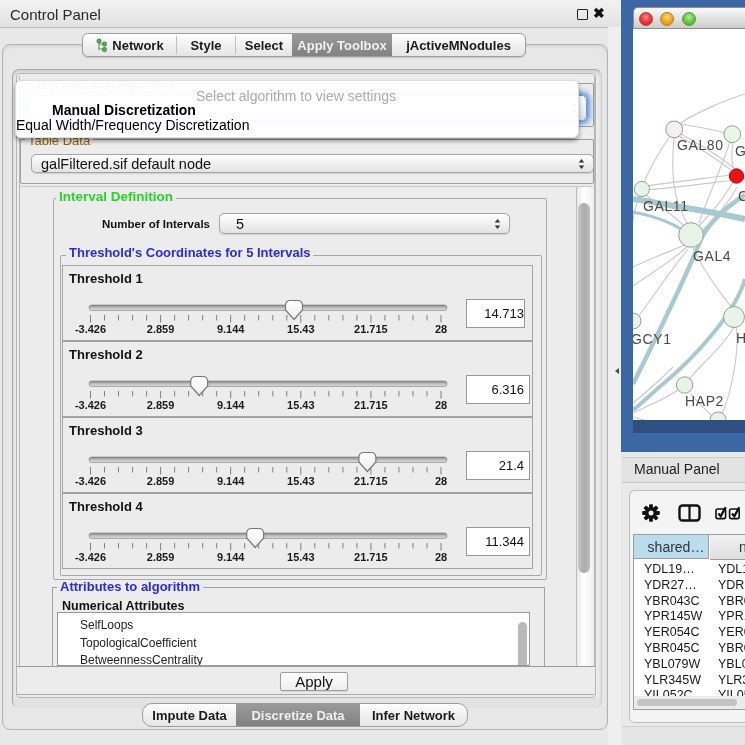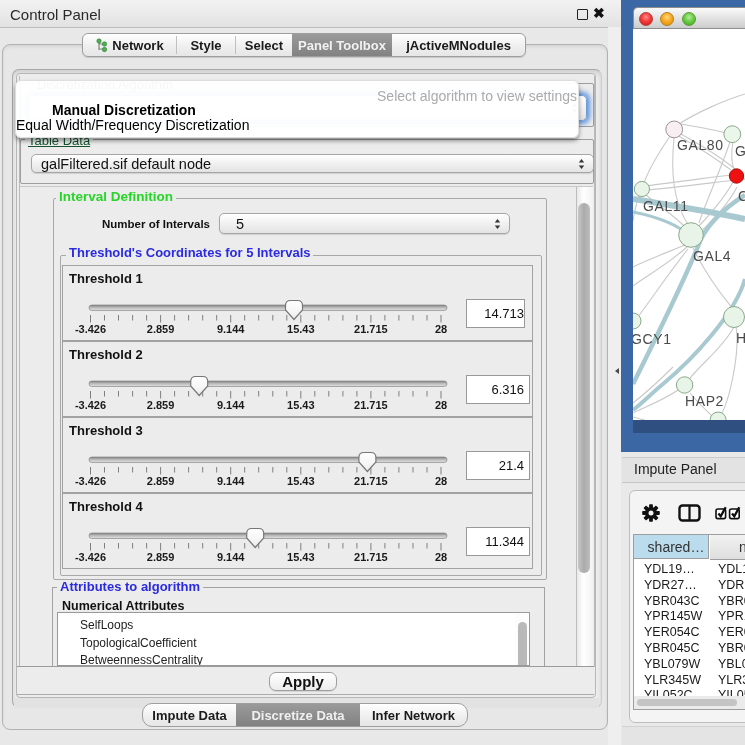--- a/index.html
+++ b/index.html
@@ -47,35 +47,35 @@
     <svg width="13" height="15" viewBox="0 0 13 15" style="margin-right:4px;">
       <path d="M4 3 L4 12 M4 6 L9 6 M4 11 L9 11" stroke="#7a8a7a" stroke-width="1.2" fill="none"></path>
       <circle cx="4" cy="3" r="2.2" fill="#4caf50" stroke="#2e7d32" stroke-width="0.6"></circle>
       <circle cx="9.5" cy="6" r="2.2" fill="#4caf50" stroke="#2e7d32" stroke-width="0.6"></circle>
       <circle cx="9.5" cy="11.5" r="2.2" fill="#4caf50" stroke="#2e7d32" stroke-width="0.6"></circle>
     </svg>Network</div>
   <div class="abs" style="left:93px;top:2px;width:1px;height:18px;background:#c0c0c0;"></div>
   <div class="seg" style="left:94px;width:58px;">Style</div>
   <div class="abs" style="left:152px;top:2px;width:1px;height:18px;background:#c0c0c0;"></div>
   <div class="seg" style="left:153px;width:56px;">Select</div>
-  <div class="seg" style="left:209px;width:100px;background:linear-gradient(#9a9a9a,#828282);color:#f2f2f2;">Panel Toolbox</div>
+  <div class="seg" style="left:209px;width:100px;background:linear-gradient(#9a9a9a,#828282);color:#f2f2f2;">Apply Toolbox</div>
   <div class="seg" style="left:309px;width:133px;">jActiveMNodules</div>
 </div>
 
 <div class="grpbox" style="left:20px;top:83px;width:572px;height:42px;"></div>
 <div class="grptitle" style="left:34px;top:78px;font-size:13px;color:#333;">Discretization Algorithm</div>
 <div class="combo" style="left:28px;top:95px;width:557px;height:24px;box-shadow:0 0 5px 2.5px rgba(80,140,220,0.9);border-color:#6b9fd8;">
   <svg class="spin" viewBox="0 0 9 14">
       <path d="M4.5 0.5 L8 5 L1 5 Z" fill="#333"></path>
       <path d="M4.5 13.5 L8 9 L1 9 Z" fill="#333"></path>
     </svg>
 </div>
 
 <div class="grpbox" style="left:20px;top:139px;width:572px;height:43px;"></div>
-<div class="grptitle" style="left:25px;top:134px;font-size:13px;color:#14532d;text-decoration:underline;">Table Data</div>
+<div class="grptitle" style="left:25px;top:134px;font-size:13px;color:#a16207;">Table Data</div>
 <div class="combo" style="left:23px;top:154px;width:561px;height:17px;margin-left:8px;">
   <div class="ct">galFiltered.sif default node</div>
   <svg class="spin" viewBox="0 0 9 14">
       <path d="M4.5 0.5 L8 5 L1 5 Z" fill="#333"></path>
       <path d="M4.5 13.5 L8 9 L1 9 Z" fill="#333"></path>
     </svg>
 </div>
 
 <div class="abs" style="left:20px;top:186px;width:573px;height:1px;background:#c9c9c9;"></div>
 <div class="abs" style="left:576px;top:187px;width:16px;height:479px;background:linear-gradient(90deg,#e8e8e8,#ffffff 40%,#f2f2f2);border-left:1px solid #bdbdbd;"></div>
@@ -320,39 +320,39 @@
 <div class="abs" style="left:52px;top:587px;width:491px;height:79px;border:1px solid #a2a2a2;border-bottom:none;"></div>
 <div class="grptitle" style="left:57px;top:580px;font-size:13px;color:#2a2ae0;font-weight:bold;">Attributes to algorithm</div>
 <div class="abs b" style="left:62px;top:599px;font-size:12.5px;color:#111;">Numerical Attributes</div>
 <div class="abs" style="left:57px;top:612px;width:471px;height:52px;background:#fff;border:1px solid #999;border-bottom:1px solid #999;overflow:hidden;">
   <div style="position:absolute;left:22px;top:4px;font-size:12px;color:#222;line-height:17.5px;">SelfLoops<br>TopologicalCoefficient<br>BetweennessCentrality</div>
   <div style="position:absolute;right:1px;top:0;width:13px;height:100%;background:#fdfdfd;"></div>
   <div style="position:absolute;right:2.5px;top:9px;width:9px;height:60px;background:#b9b9b9;border-radius:5px;"></div>
 </div>
 
 <div class="abs" style="left:17px;top:666px;width:577px;height:27px;background:#ececec;border-top:1px solid #9b9b9b;border-bottom:1px solid #ababab;"></div>
-<div class="abs" style="left:269px;top:672px;width:66px;height:17px;border:1px solid #9e9e9e;border-radius:7px;
+<div class="abs" style="left:280px;top:672px;width:66px;height:17px;border:1px solid #9e9e9e;border-radius:2px;
   background:linear-gradient(#ffffff,#ececec);display:flex;align-items:center;justify-content:center;
-  font-size:15px;color:#111;box-shadow:0 1px 1px rgba(0,0,0,0.1);font-weight:bold;">Apply</div>
+  font-size:15px;color:#111;box-shadow:0 1px 1px rgba(0,0,0,0.1);">Apply</div>
 
 <div class="abs" style="left:14px;top:698px;width:585px;height:10px;background:#e2e2e2;"></div>
 <div class="abs" style="left:142px;top:703px;width:324px;height:22px;border:1px solid #9e9e9e;border-radius:10px;
   background:linear-gradient(#ffffff,#efefef 55%,#e6e6e6);">
   <div class="seg" style="left:0;width:93px;">Impute Data</div>
   <div class="seg" style="left:93px;width:124px;background:linear-gradient(#9a9a9a,#828282);color:#f0f0f0;">Discretize Data</div>
   <div class="seg" style="left:217px;width:107px;">Infer Network</div>
 </div>
 
 <div class="abs" style="left:608px;top:27px;width:13px;height:718px;background:#efefef;"></div>
 <div class="abs" style="left:615px;top:368px;width:0;height:0;border-top:3px solid transparent;border-bottom:3px solid transparent;border-right:4px solid #4a4a4a;"></div>
 
 <div class="abs" style="left:15px;top:80px;width:562px;height:56px;background:rgba(255,255,255,0.96);
   border-radius:6px;border:1px solid #dedede;box-shadow:0 3px 4px rgba(0,0,0,0.4);"></div>
 <div class="abs" style="left:15px;top:80px;width:562px;height:56px;">
-  <div style="position:absolute;left:0;width:100%;top:8px;text-align:right;font-size:14px;color:#ababab;">Select algorithm to view settings</div>
+  <div style="position:absolute;left:0;width:100%;top:8px;text-align:center;font-size:14px;color:#ababab;">Select algorithm to view settings</div>
   <div style="position:absolute;left:1px;top:22px;font-size:14px;font-weight:bold;color:#000;margin-left:36px;">Manual Discretization</div>
   <div style="position:absolute;left:1px;top:37px;font-size:14px;color:#000;">Equal Width/Frequency Discretization</div>
 </div>
 
 <div class="abs" style="left:621px;top:0;width:124px;height:452px;background:#3c67a5;"></div>
 
 <div class="abs" style="left:633px;top:7px;width:112px;height:22px;border-radius:5px 0 0 0;
   background:linear-gradient(#fafafa,#cccccc);border:1px solid #8e8e8e;border-right:none;box-sizing:border-box;"></div>
 
 <div class="abs" style="left:639px;top:12px;width:12px;height:12px;border-radius:50%;
@@ -418,21 +418,21 @@
   </g>
 </svg>
 </div>
 
 <div class="abs" style="left:633px;top:420px;width:112px;height:13px;background:#2e4f80;"></div>
 
 <div class="abs" style="left:622px;top:452px;width:123px;height:293px;background:#e9e9e9;"></div>
 <div class="abs" style="left:622px;top:726px;width:123px;height:19px;background:#e4e4e4;border-top:1px solid #d2d2d2;"></div>
 <div class="abs" style="left:622px;top:457px;width:123px;height:24px;background:#e3e3e3;
   border-top:1px solid #cccccc;border-bottom:1px solid #c6c6c6;"></div>
-<div class="abs" style="left:634px;top:461px;font-size:14px;color:#222;">Impute Panel</div>
+<div class="abs" style="left:634px;top:461px;font-size:14px;color:#222;">Manual Panel</div>
 
 <div class="abs" style="left:629px;top:490px;width:130px;height:231px;background:#f4f4f4;
   border:1px solid #bdbdbd;border-radius:6px;"></div>
 
 <svg class="abs" style="left:642px;top:504px;" width="18" height="18" viewBox="0 0 18 18">
     <rect x="7.1" y="0.2" width="3.8" height="4.2" rx="0.8" fill="#111" transform="rotate(0 9 9)"></rect>
     <rect x="7.1" y="0.2" width="3.8" height="4.2" rx="0.8" fill="#111" transform="rotate(45 9 9)"></rect>
     <rect x="7.1" y="0.2" width="3.8" height="4.2" rx="0.8" fill="#111" transform="rotate(90 9 9)"></rect>
     <rect x="7.1" y="0.2" width="3.8" height="4.2" rx="0.8" fill="#111" transform="rotate(135 9 9)"></rect>
     <rect x="7.1" y="0.2" width="3.8" height="4.2" rx="0.8" fill="#111" transform="rotate(180 9 9)"></rect>

